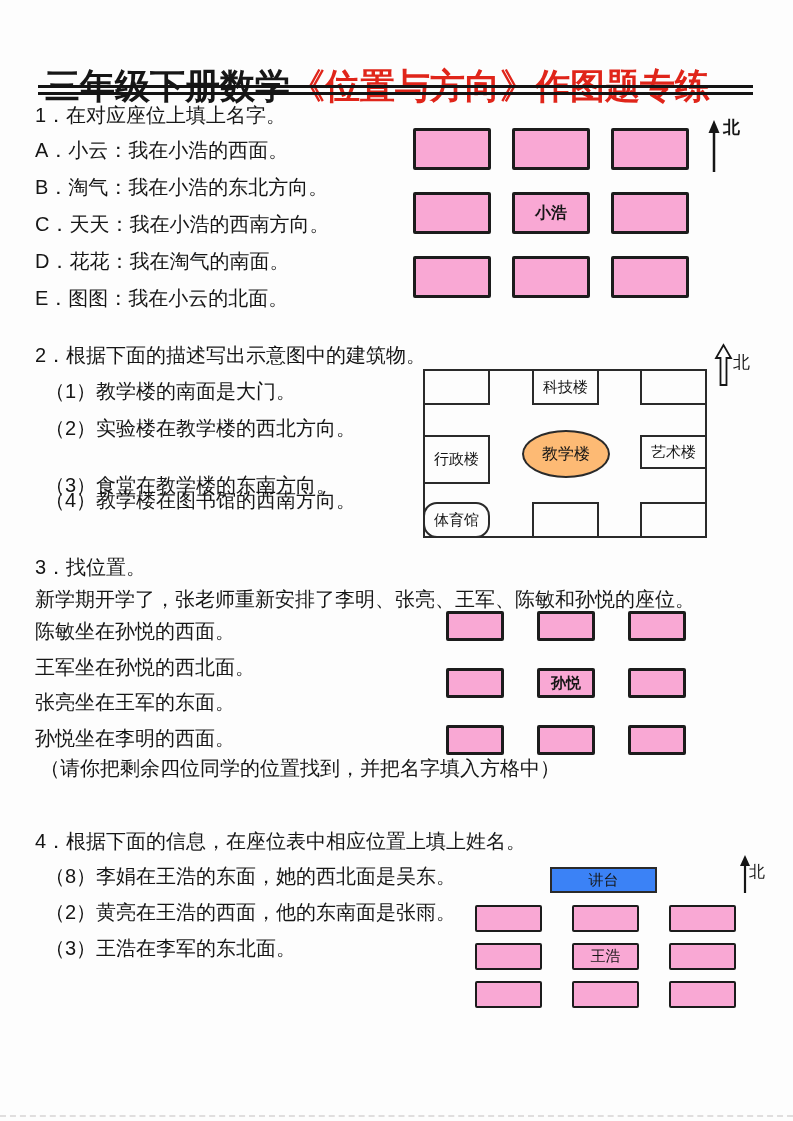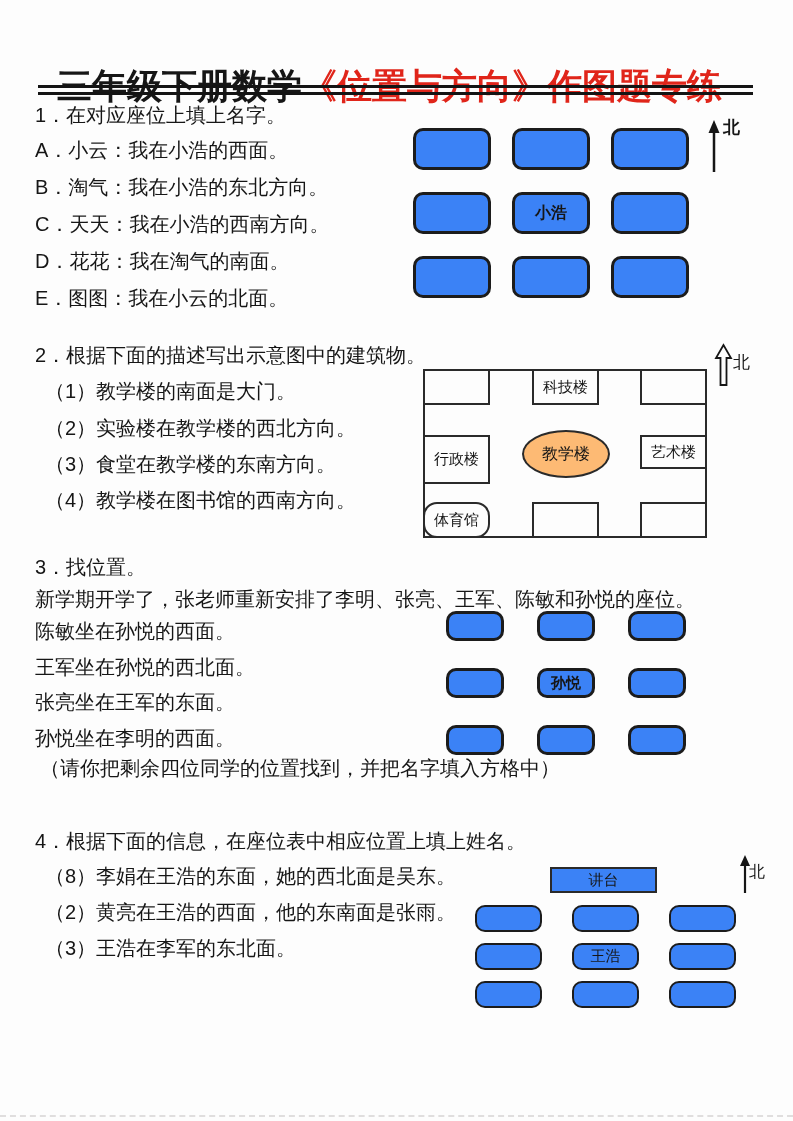--- a/index.html
+++ b/index.html
@@ -4,31 +4,31 @@
 <style>
   html,body { margin:0; padding:0; background:#e9e9e9; }
   .page {
     position:relative; width:793px; height:1121px; margin:0 auto;
     background:#fdfdfd; overflow:hidden;
     font-family:"Liberation Sans","DejaVu Sans",sans-serif;
     color:#161616;
   }
   .abs { position:absolute; }
   
-  .main-title { position:absolute; left:45px; top:40px; font-size:35px; font-weight:bold; white-space:nowrap; letter-spacing:0;margin-left:12px; }
+  .main-title { position:absolute; left:45px; top:40px; font-size:35px; font-weight:bold; white-space:nowrap; letter-spacing:0; }
   .main-title .red { color:#e0251a; }
   .title-rule { position:absolute; left:38px; top:85px; width:715px; height:4px;
                 border-top:3px solid #141414; border-bottom:3px solid #141414; }
   
   .line  { position:absolute; left:35px; font-size:20px; white-space:nowrap; line-height:1.1; }
   .bold  { font-weight:normal; }
   .ind   { left:45px; }
   
   .seat-grid { position:absolute; display:grid; }
-  .seat { border:3px solid #1c1c1c; border-radius:10px; background:#3b82f6;
+  .seat { border:3px solid #1c1c1c; border-radius:2px; background:#f9a8d4;
           display:flex; align-items:center; justify-content:center;
           font-size:16px; font-weight:bold; }
   .g1 { left:413px; top:128px; grid-template-columns:repeat(3,78px); grid-auto-rows:42px; gap:22px 21px; }
   .g3 { left:446px; top:611px; grid-template-columns:repeat(3,58px); grid-auto-rows:30px; gap:27px 33px; }
   .g3 .seat { font-size:15px; font-weight:bold; }
   .g4 { left:475px; top:905px; grid-template-columns:repeat(3,67px); grid-auto-rows:27px; gap:11px 30px; }
   .g4 .seat { border-width:2px; font-size:15px; font-weight:normal; }
   
   .campus { position:absolute; left:423px; top:369px; width:284px; height:169px;
             border:2px solid #2a2a2a; box-sizing:border-box;padding-left:32px; }
@@ -84,21 +84,21 @@
 
   <svg class="abs" style="left:705px;top:120px" width="18" height="54">
     <line x1="9" y1="52" x2="9" y2="8" stroke="#161616" stroke-width="2.5"></line>
     <polygon points="9,0 3.5,13 14.5,13" fill="#161616"></polygon>
   </svg>
   <div class="north-label" style="left:723px;top:116px">北</div>
 
   <div class="line bold" style="top:344px">2．根据下面的描述写出示意图中的建筑物。</div>
   <div class="line ind" style="top:380px">（1）教学楼的南面是大门。</div>
   <div class="line ind" style="top:417px">（2）实验楼在教学楼的西北方向。</div>
-  <div class="line ind" style="top:453px">（3）食堂在教学楼的东南方向。</div>
+  <div class="line ind" style="top:474px">（3）食堂在教学楼的东南方向。</div>
   <div class="line ind" style="top:489px">（4）教学楼在图书馆的西南方向。</div>
 
   <div class="campus">
     <div class="bbox tl"></div>
     <div class="bbox tc">科技楼</div>
     <div class="bbox tr"></div>
     <div class="bbox ml">行政楼</div>
     <div class="oval">教学楼</div>
     <div class="bbox mr">艺术楼</div>
     <div class="bbox bl">体育馆</div>

